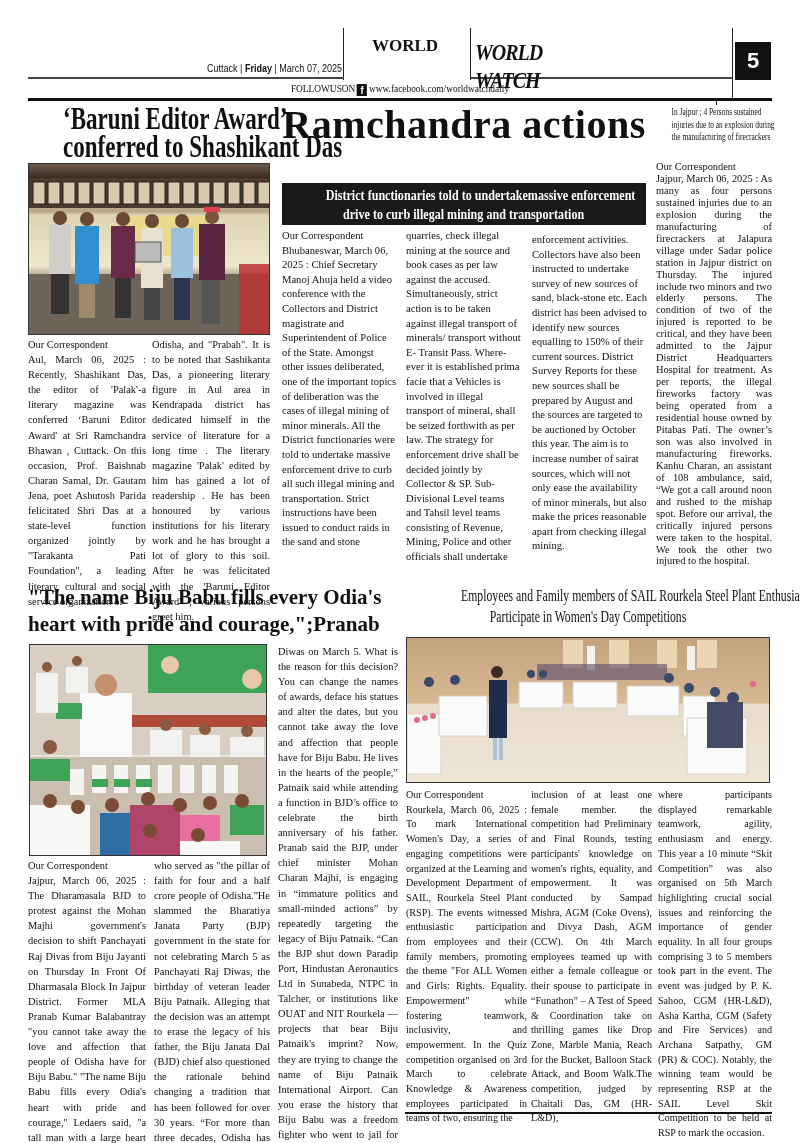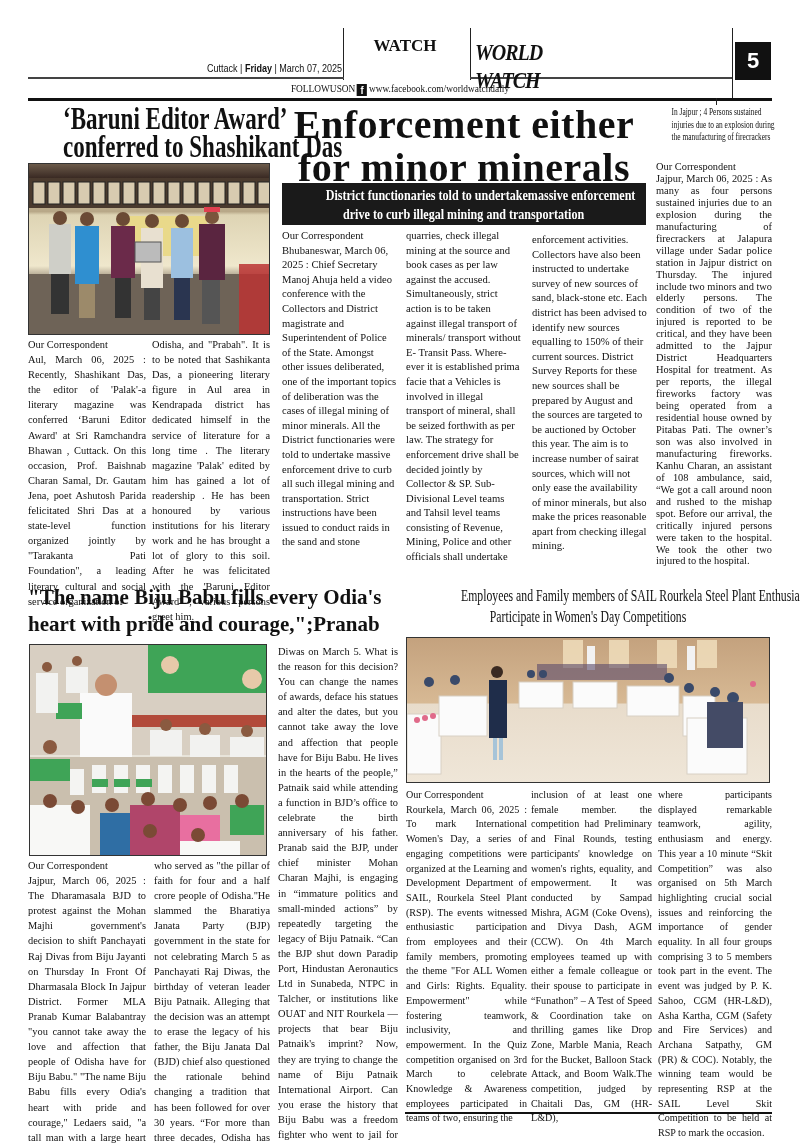--- a/index.html
+++ b/index.html
@@ -30,21 +30,21 @@
 
 <div class="mast-vline" style="left:343px;top:28px;height:52px"></div>
 <div class="mast-vline" style="left:470px;top:28px;height:52px"></div>
 <div class="mast-vline" style="left:732px;top:28px;height:70px"></div>
 <div class="mast-hline" style="left:28px;top:77px;width:316px"></div>
 <div class="mast-hline" style="left:470px;top:77px;width:262px"></div>
 
 <div class="dateline">
   <span>Cuttack</span> | <b>Friday</b> | <span>March 07, 2025</span>
 </div>
-<div class="section">WATCH</div>
+<div class="section">WORLD</div>
 <div class="logo">WORLD WATCH</div>
 <div class="pagenum">5</div>
 <div class="follow">
   <span>FOLLOWUSON</span><span class="fb">f</span><span>www.facebook.com/worldwatchdaily</span>
 </div>
 <div class="topbar"></div>
 
 <div class="hl" style="left:28px;top:104px;width:250px;font-size:32px;line-height:28px">
   <div style="transform:scaleX(.72);white-space:nowrap">‘Baruni Editor Award’</div>
   <div style="transform:scaleX(.72);white-space:nowrap">conferred to Shashikant Das</div>
@@ -99,22 +99,21 @@
     </g>
   </svg>
 </div>
 <div class="body" style="left:28px;top:337px;width:118px">
   <span class="byline">Our Correspondent</span>
   <span>Aul, March 06, 2025 : Recently, Shashikant Das, the editor of 'Palak'-a literary magazine was conferred ‘Baruni Editor Award' at Sri Ramchandra Bhawan , Cuttack. On this occasion, Prof. Baishnab Charan Samal, Dr. Gautam Jena, poet Ashutosh Parida felicitated Shri Das at a state-level function organized jointly by "Tarakanta Pati Foundation", a leading literary, cultural and social service organization of</span>
 </div>
 <div class="body" style="left:152px;top:337px;width:118px">Odisha, and "Prabah". It is to be noted that Sashikanta Das, a pioneering literary figure in Aul area in Kendrapada district has dedicated himself in the service of literature for a long time . The literary magazine 'Palak' edited by him has gained a lot of readership . He has been honoured by various institutions for his literary work and he has brought a lot of glory to this soil. After he was felicitated with the 'Baruni Editor Award' , various persons greet him.</div>
 
 <div class="hl" style="left:282px;top:103px;width:364px;font-size:40px;line-height:43px;letter-spacing:.5px">
-  <div>Enforcement either</div>
-  <div>for minor minerals</div>
+  <div>Ramchandra actions</div>
 </div>
 <div class="black-sub">
   <span>District functionaries told to undertakemassive enforcement</span><br>
   <span>drive to curb illegal mining and transportation</span>
 </div>
 <div class="body" style="left:282px;top:229px;width:116px;text-align:left;font-size:10.6px;line-height:14.6px">
   <span class="byline">Our Correspondent</span>
   <span>Bhubaneswar, March 06, 2025 : Chief Secretary Manoj Ahuja held a video conference with the Collectors and District magistrate and Superintendent of Police of the State. Amongst other issues deliberated, one of the important topics of deliberation was the cases of illegal mining of minor minerals. All the District functionaries were told to undertake massive enforcement drive to curb all such illegal mining and transportation. Strict instructions have been issued to conduct raids in the sand and stone</span>
 </div>
 <div class="body" style="left:406px;top:229px;width:116px;text-align:left;font-size:10.6px;line-height:14.6px">quarries, check illegal mining at the source and book cases as per law against the accused. Simultaneously, strict action is to be taken against illegal transport of minerals/ transport without E- Transit Pass. Where-ever it is established prima facie that a Vehicles is involved in illegal transport of mineral, shall be seized forthwith as per law. The strategy for enforcement drive shall be decided jointly by Collector &amp; SP. Sub-Divisional Level teams and Tahsil level teams consisting of Revenue, Mining, Police and other officials shall undertake</div>

